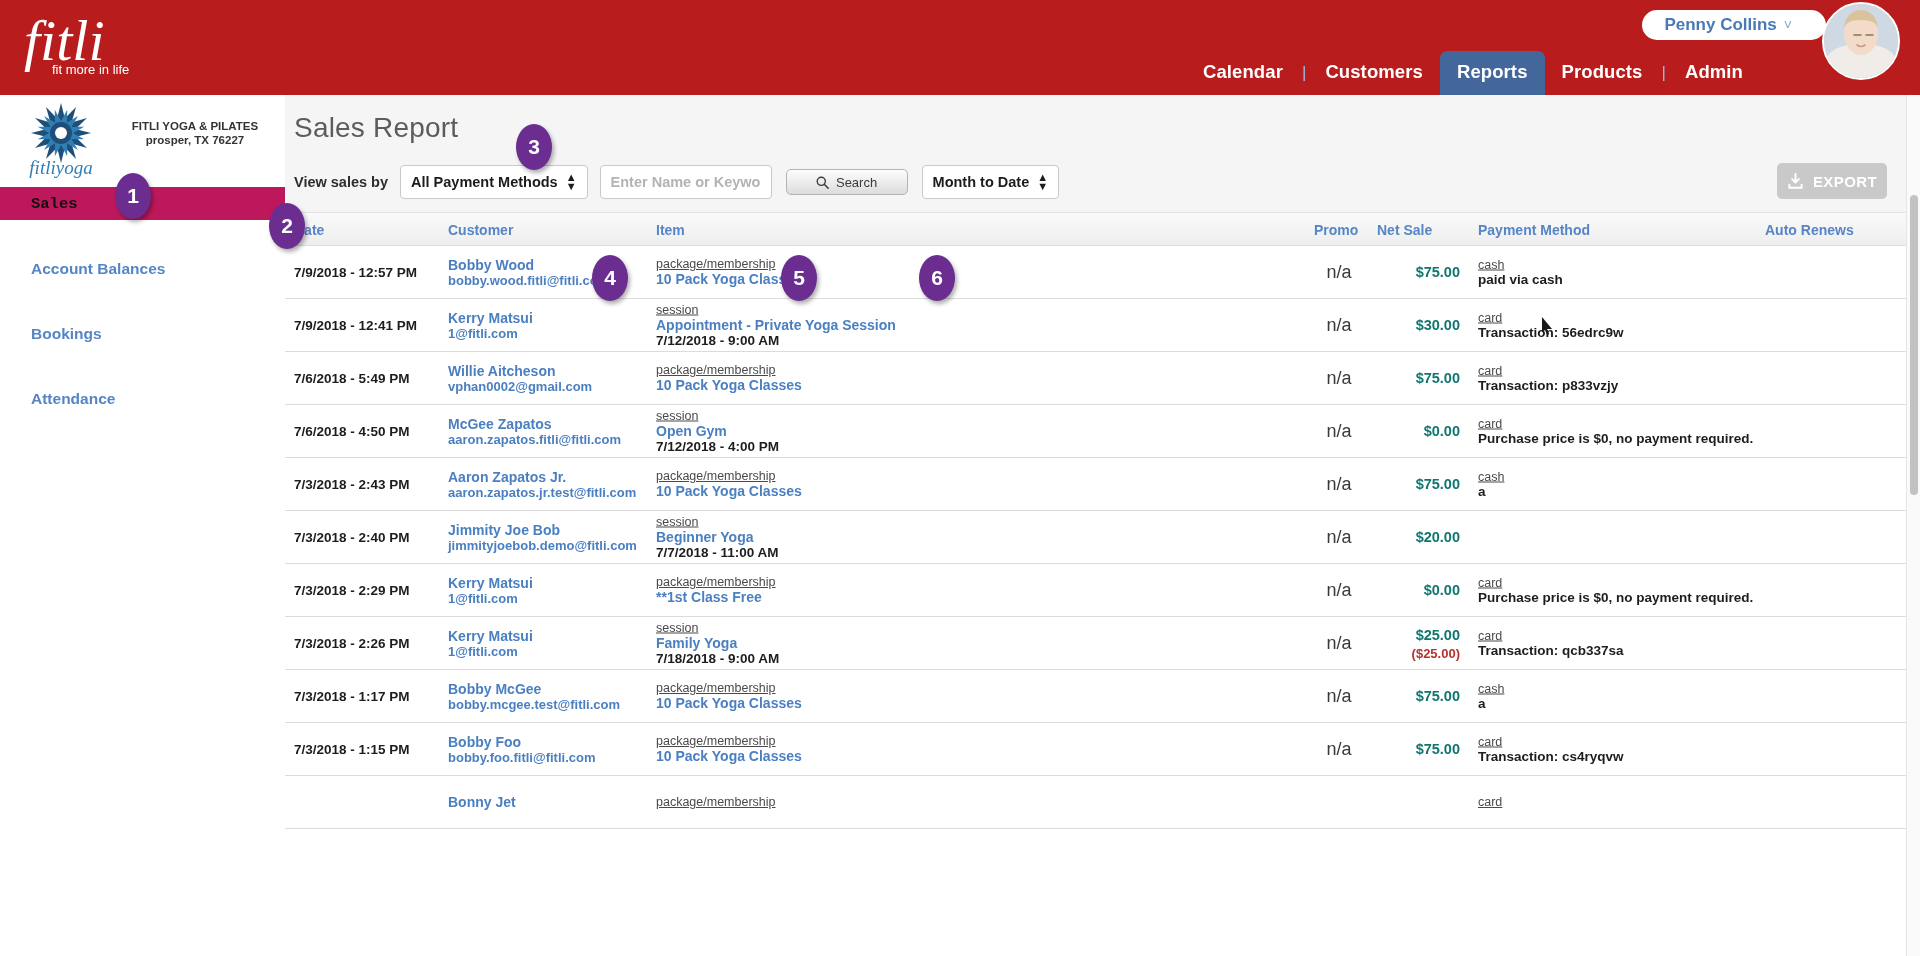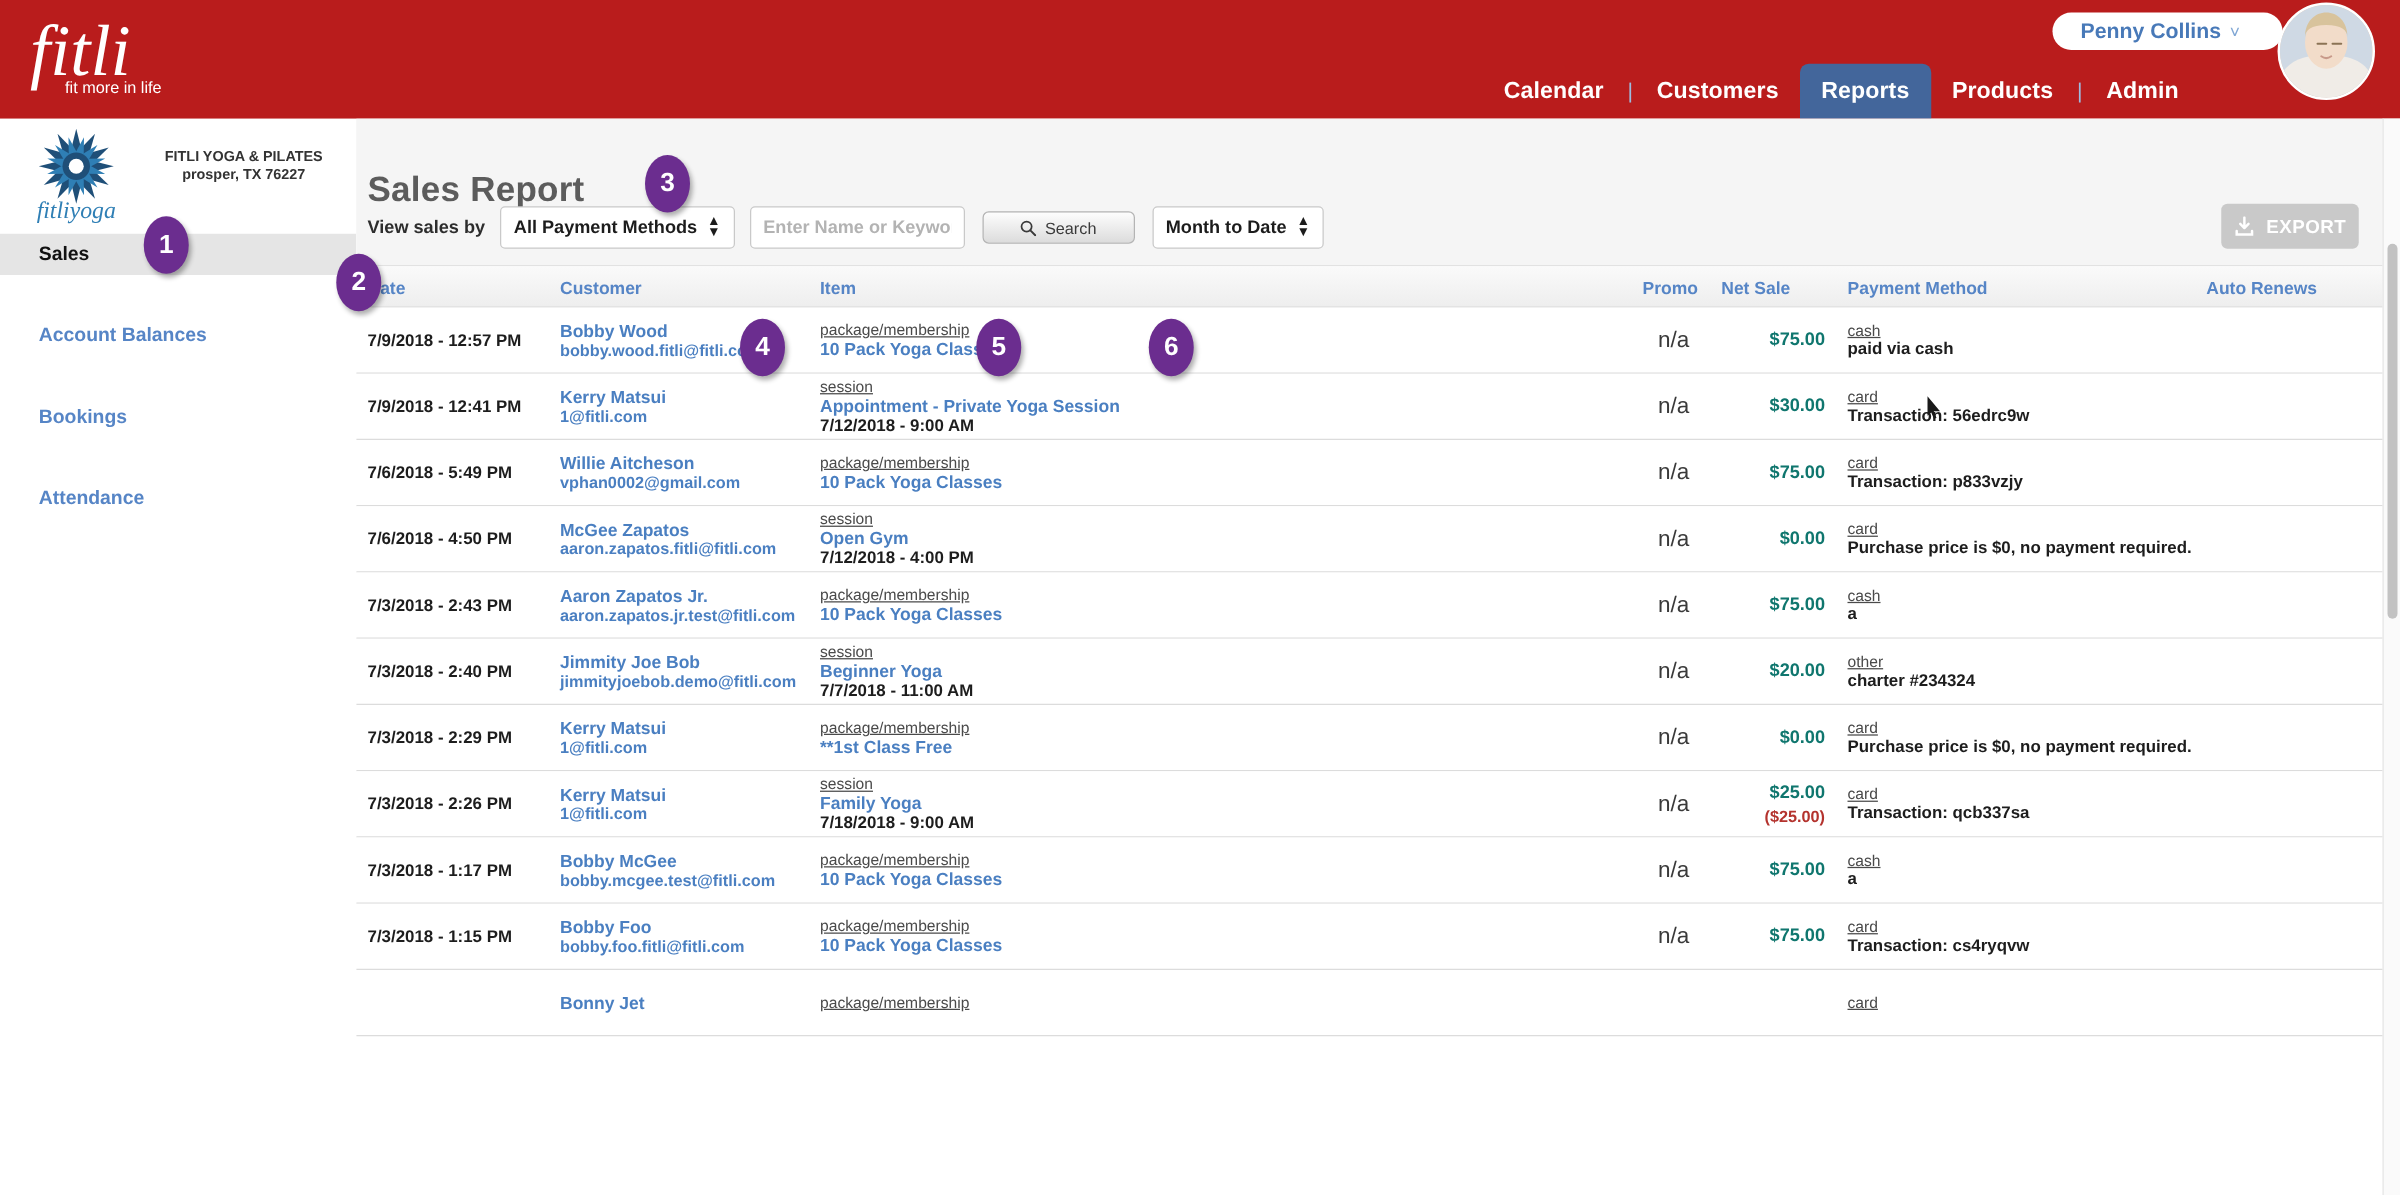--- a/index.html
+++ b/index.html
@@ -80,40 +80,39 @@
   }
   .studio-info .l1, .studio-info .l2 {
     font-size: 11.5px; font-weight: bold; color: #333; line-height: 14px;
   }
   .sidebar { position: absolute; left: 0; top: 92px; width: 285px; }
   .side-item {
     height: 33px; display: flex; align-items: center;
     padding-left: 31px; cursor: pointer;
     font-size: 15.5px; font-weight: bold; color: #5685c6;
   }
-  .side-item.active { background: #e5e5e5; color: #111111; }
+  .side-item.active { background: #be185d; color: #111111; font-family: Liberation Mono, monospace; }
   .side-spacer { height: 32px; }
 
   
   .main {
     position: absolute; left: 285px; top: 95px;
     width: 1635px; height: 861px;
     background: #ffffff;
   }
   .panel-head {
     position: absolute; left: 0; top: 0;
     width: 1635px; height: 118px;
     background: #f5f5f5;
     border-bottom: 1px solid #e2e2e2;
   }
   .page-title {
     position: absolute; left: 9px; top: 17px;
-    font-size: 28px; color: #5c5c5c; font-weight: 700;
+    font-size: 28px; color: #5c5c5c; font-weight: 400;
     letter-spacing: .2px;
-    margin-top: 24px;
   }
   .filters {
     position: absolute; left: 9px; top: 70px;
     display: flex; align-items: center; gap: 0;
   }
   .flabel {
     font-size: 14.5px; font-weight: bold; color: #2d2d2d;
     margin-right: 12px; white-space: nowrap;
   }
   .select {
@@ -521,24 +520,20 @@
           <span class="lnk">Jimmity Joe Bob</span>
           <span class="lnk sub">jimmityjoebob.demo@fitli.com</span>
         </div>
         <div class="cell c-item v-mid">
           <span class="sm">session</span>
           <span class="lnk">Beginner Yoga</span>
           <span class="bd">7/7/2018 - 11:00 AM</span>
         </div>
         <div class="cell c-promo v-mid">n/a</div>
         <div class="cell c-net v-mid"><span class="amt">$20.00</span></div>
-        <div class="cell c-pay v-mid">
-          <span class="sm">other</span>
-          <span class="bd">charter #234324</span>
-        </div>
         <div class="cell c-renew v-mid"></div>
       </div>
       <div class="row" style="height: 53px;">
         <div class="cell c-date v-mid">7/3/2018 - 2:29 PM</div>
         <div class="cell c-cust v-mid">
           <span class="lnk">Kerry Matsui</span>
           <span class="lnk sub">1@fitli.com</span>
         </div>
         <div class="cell c-item v-mid">
           <span class="sm">package/membership</span>

